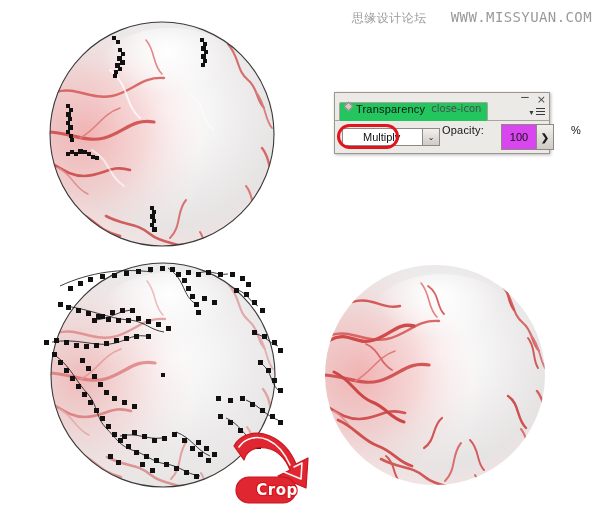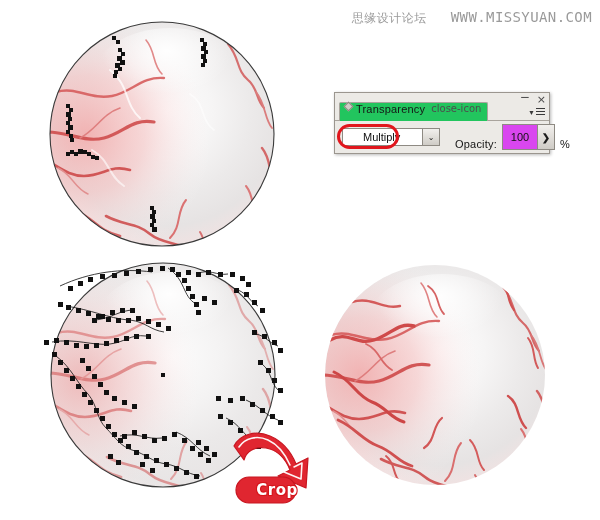--- a/index.html
+++ b/index.html
@@ -200,23 +200,23 @@
     width: 62px;
     height: 25px;
     border: 3px solid #e1161d;
     border-radius: 13px;
     box-sizing: border-box;
     pointer-events: none;
   }
 
   .opacity-group {
     display: flex;
-    align-items: flex-end;
-    margin-left: 15px;
-    gap: 5px;
+    align-items: flex-start;
+    margin-left: 2px;
+    gap: 17px;
   }
   .opacity-label {
     font-size: 11px;
     color: #141414;
     letter-spacing: 0.2px;
   }
   .opacity-box {
     display: flex;
     align-items: center;
     height: 26px;

